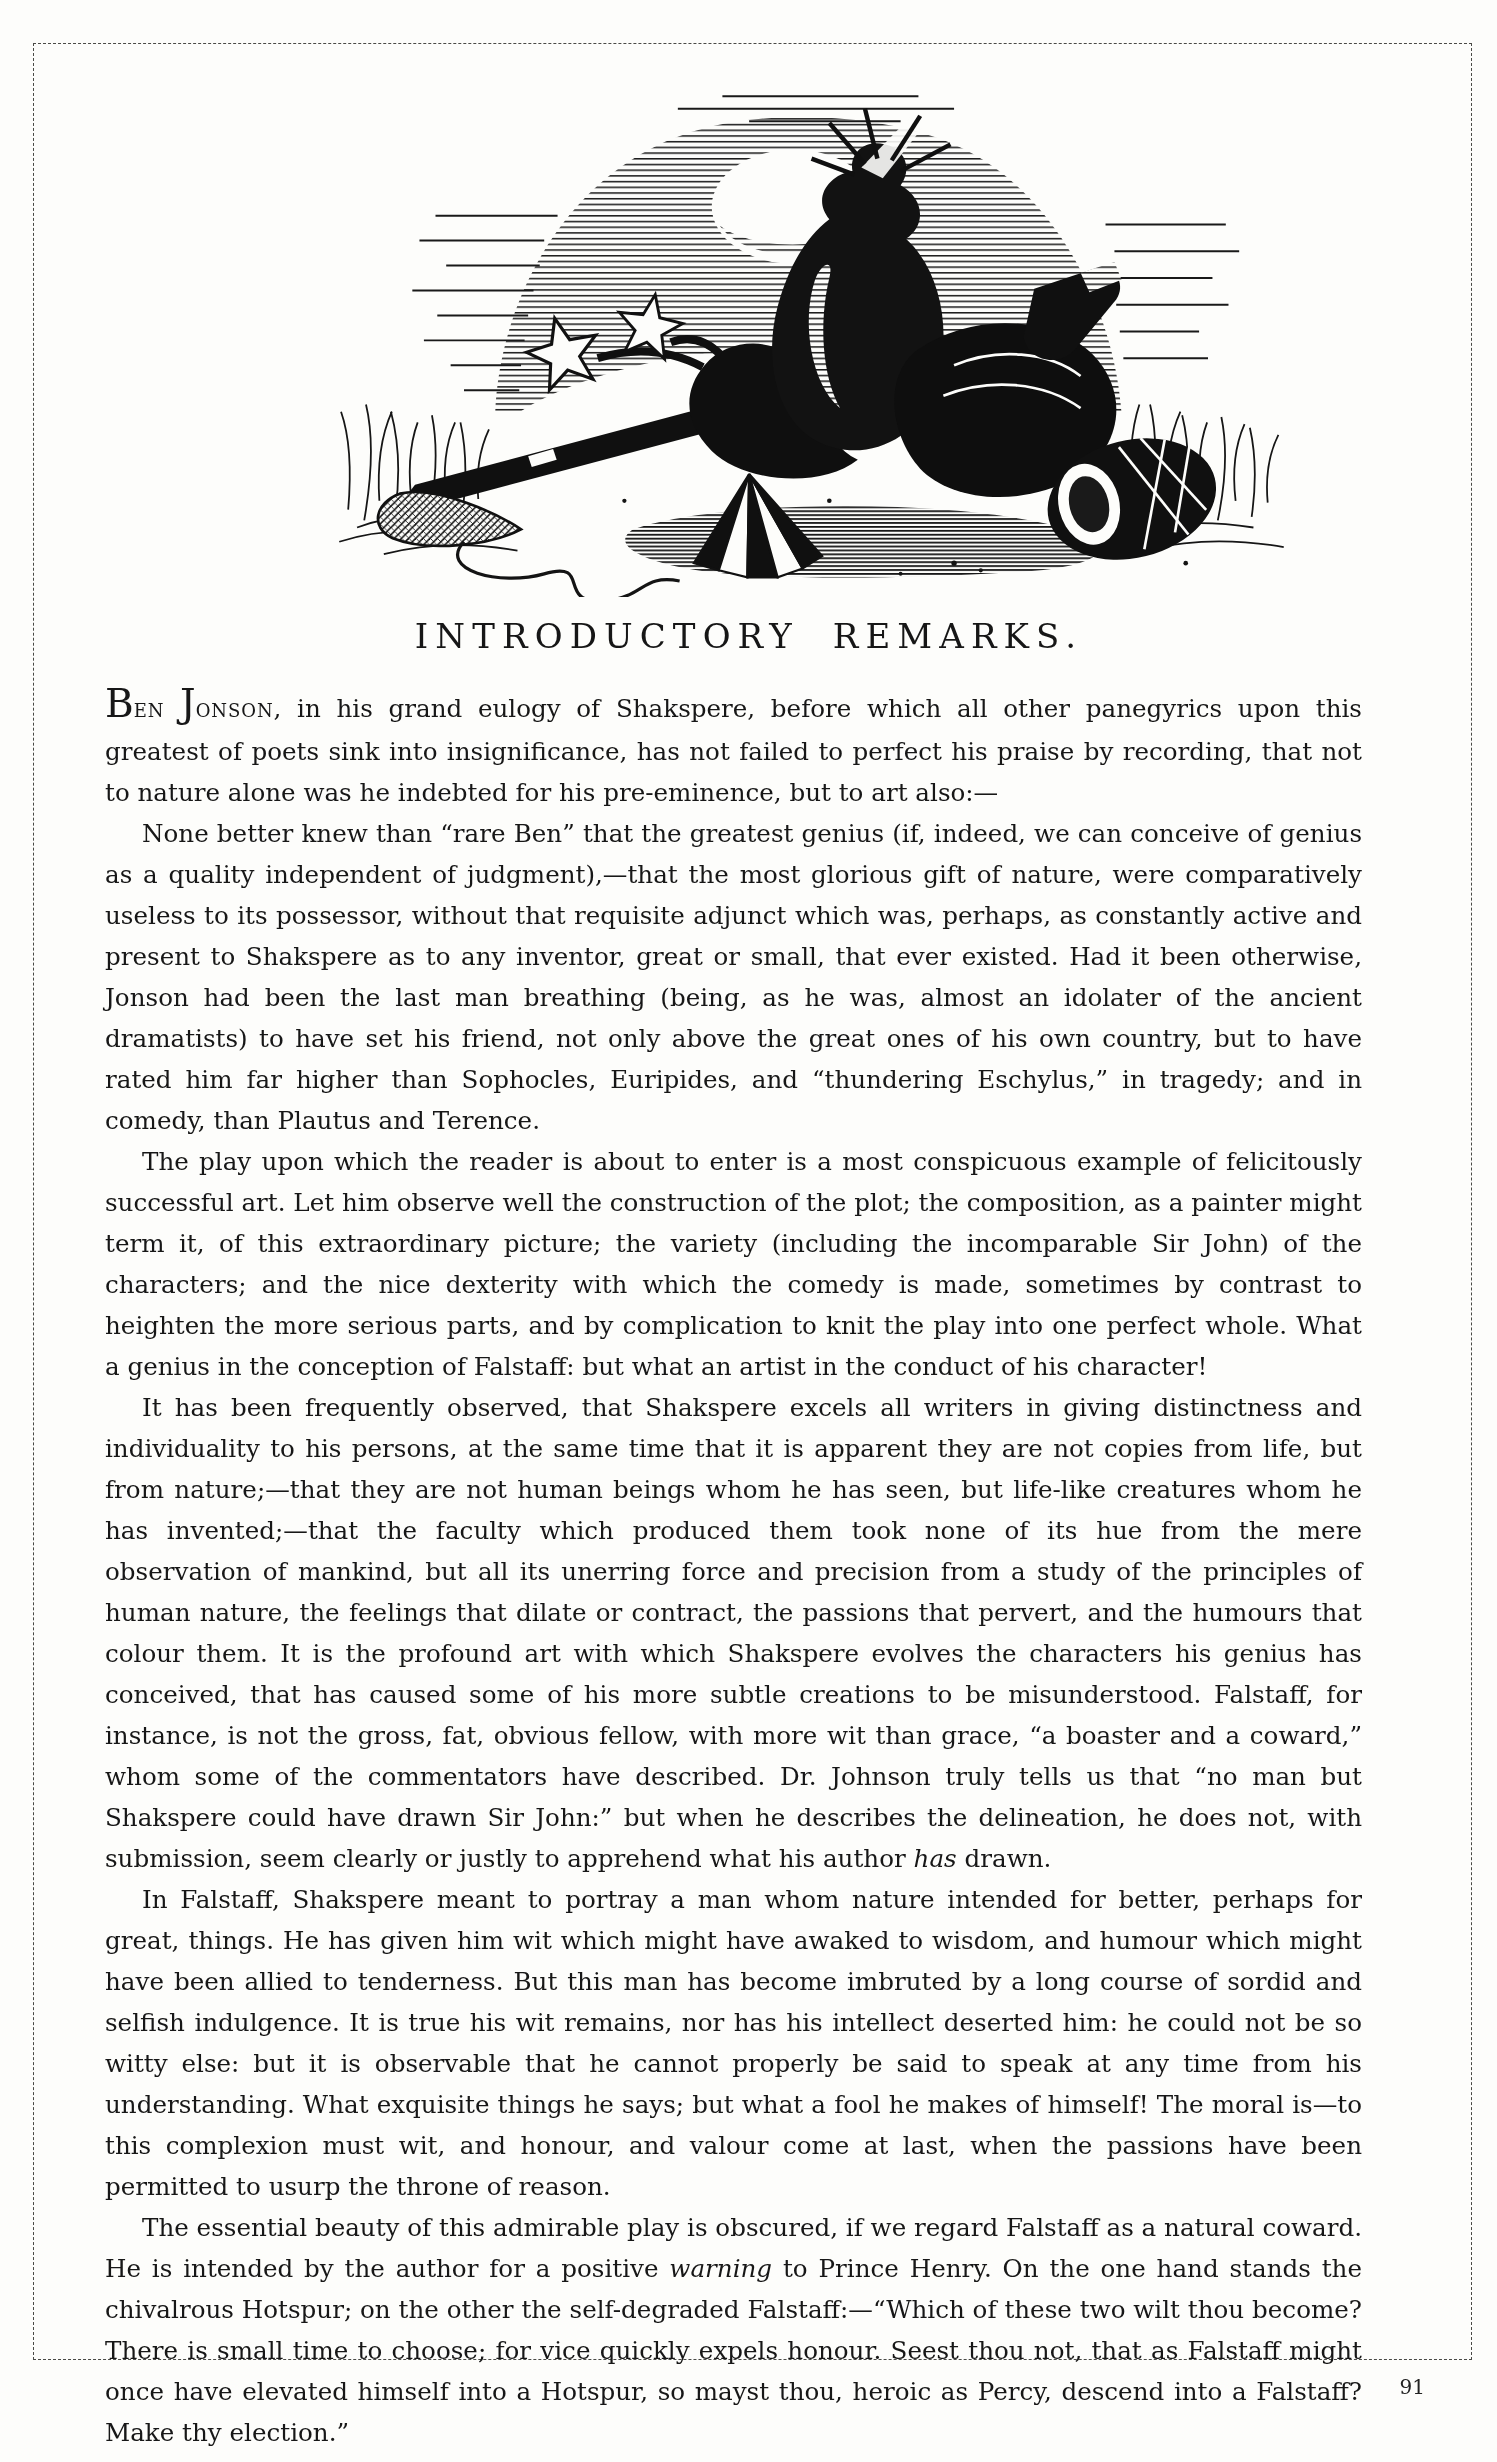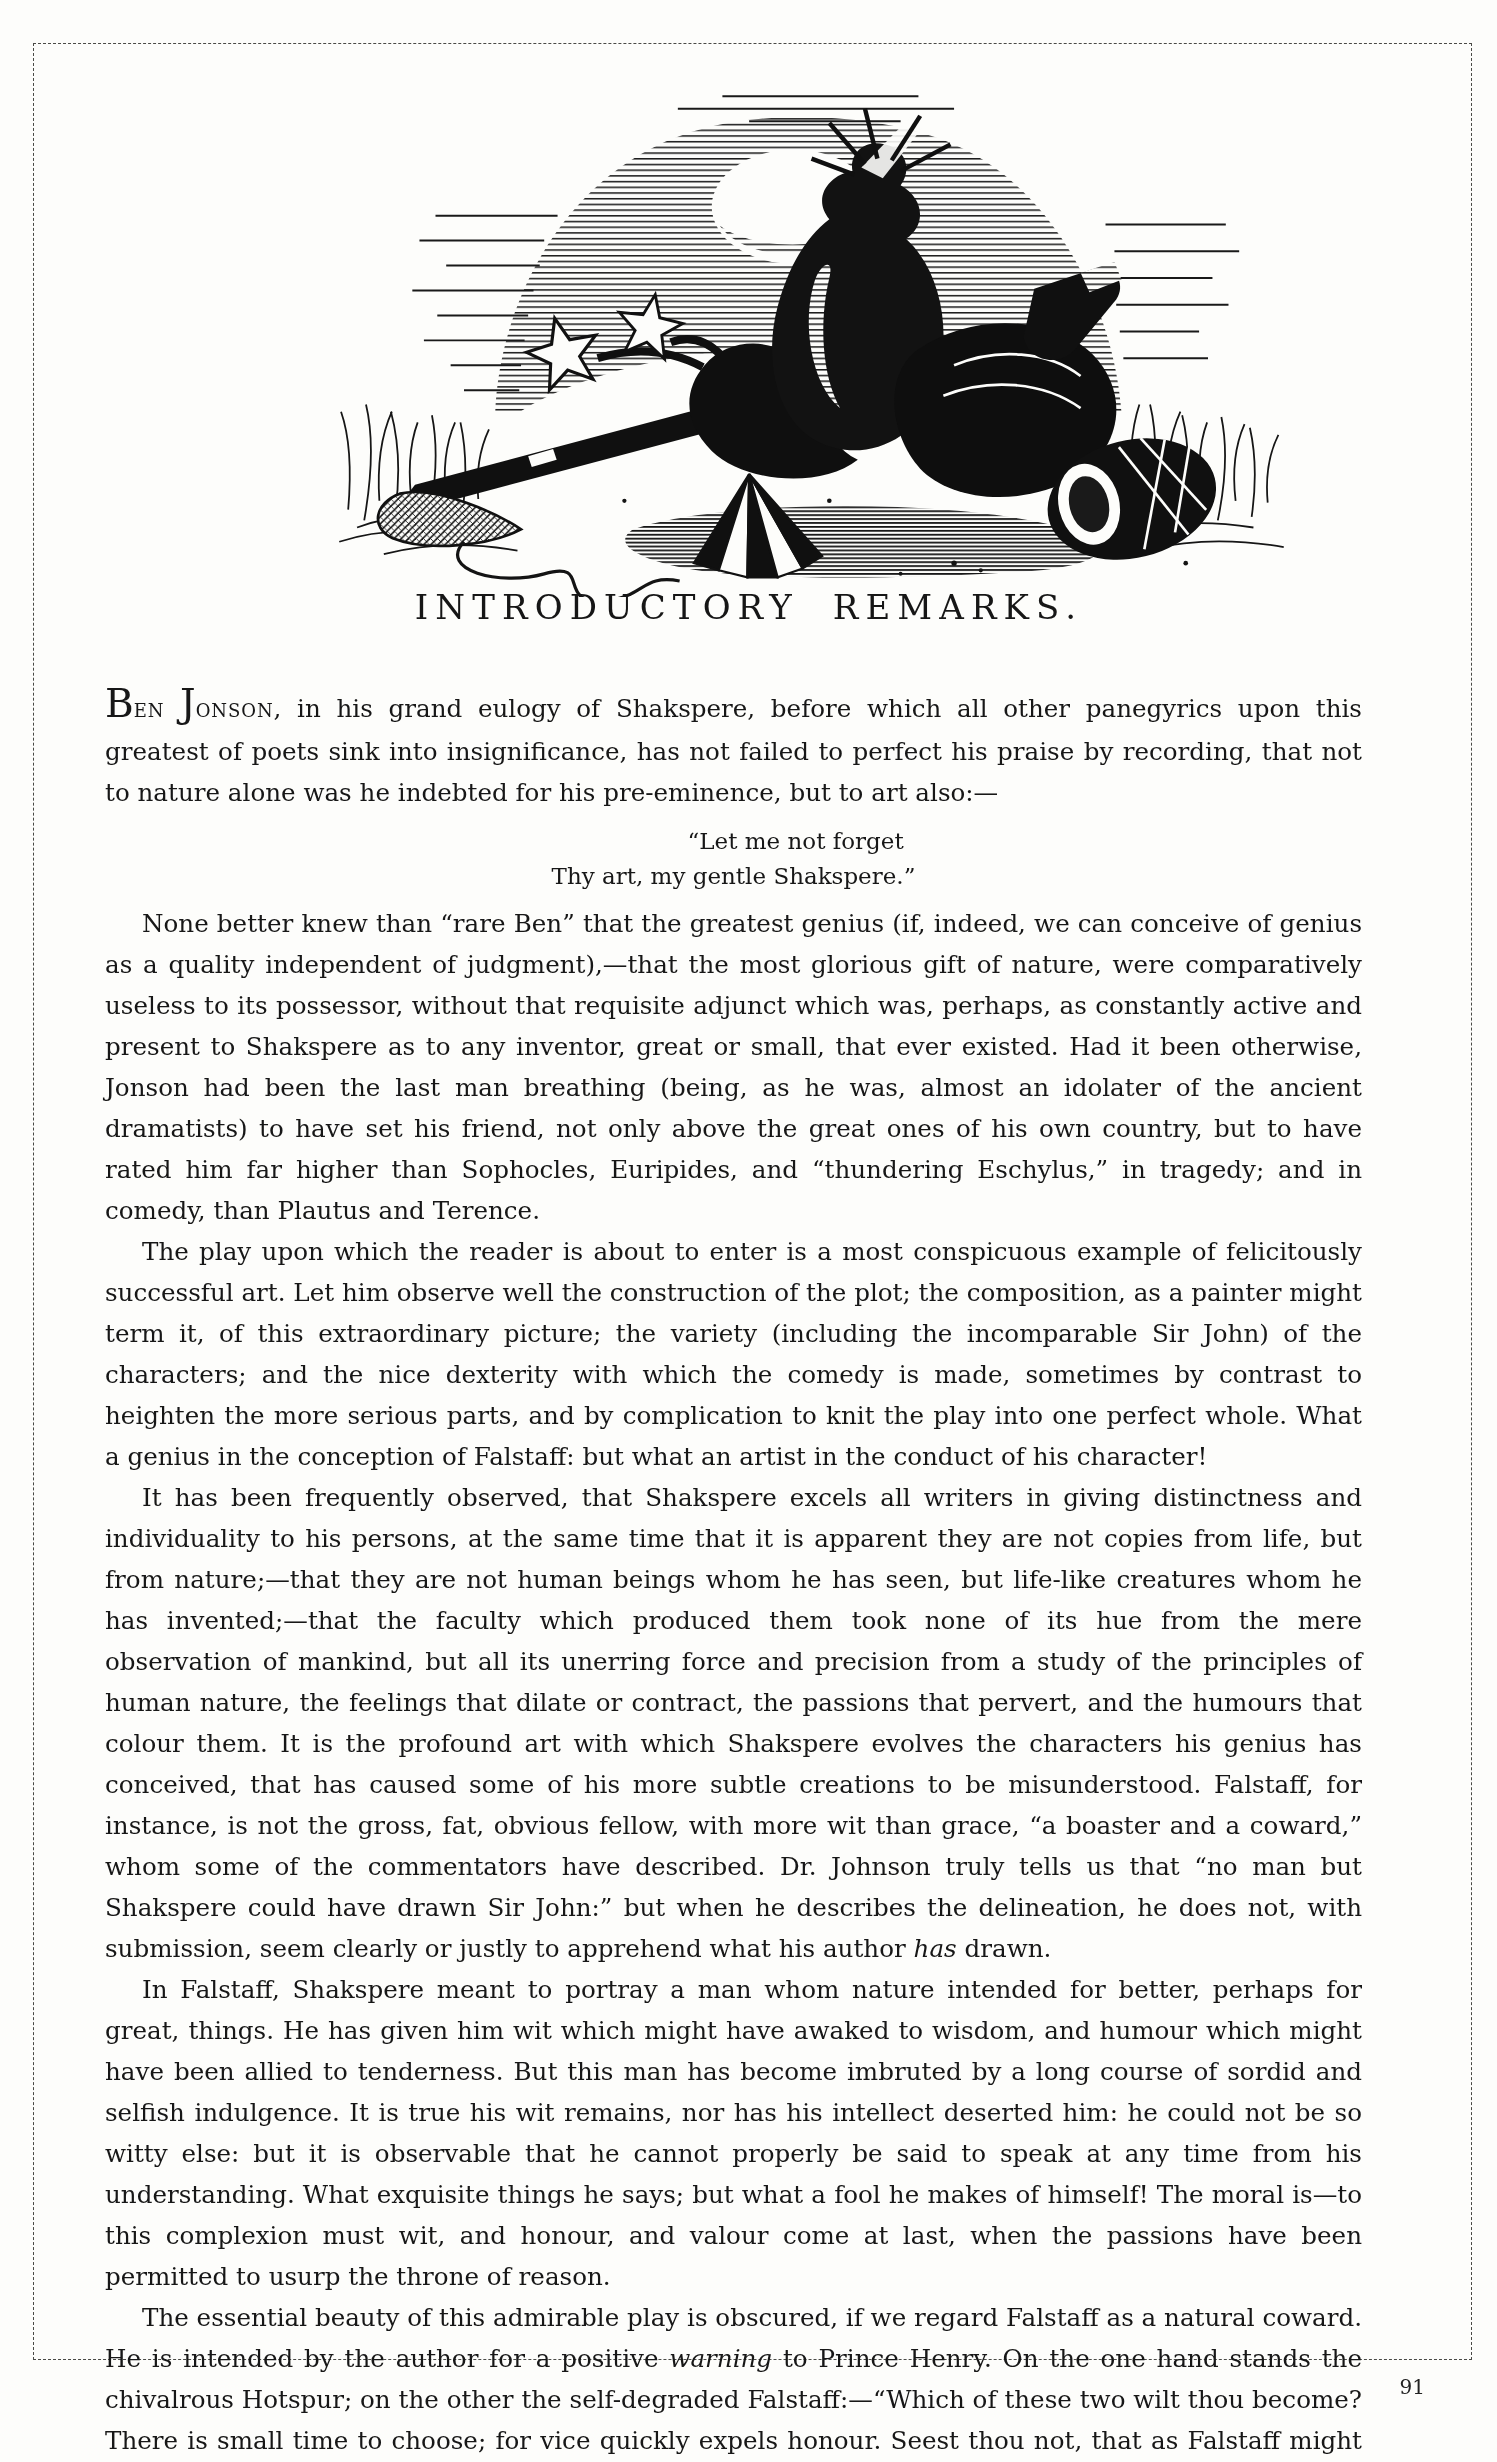--- a/index.html
+++ b/index.html
@@ -18,21 +18,21 @@
     border:0.9px dashed #4a4a46;
     pointer-events:none;
   }
   .illustration {
     position:absolute;
     left:330px; top:82px;
     width:963px; height:515px;
   }
   .page-title {
     position:absolute;
-    top:587px; left:0; width:1498px;
+    top:616px; left:0; width:1498px;
     text-align:center;
     font-size:34px;
     letter-spacing:7.1px;
     word-spacing:16px;
     color:#161616;
   }
   .textcol {
     position:absolute;
     left:105px; top:688px;
     width:1257px;
@@ -204,24 +204,20 @@
         <circle cx="560" cy="470" r="2.6"></circle>
     </g>
   </g>
 </svg>
 
 <div class="page-title">INTRODUCTORY REMARKS.</div>
 
 <div class="textcol">
   <p class="noindent"><span class="lead-cap">B</span><span class="lead-sc">EN</span>&nbsp;<span class="lead-cap">J</span><span class="lead-sc">ONSON</span><span>, in his grand eulogy of Shakspere, before which all other panegyrics upon this greatest of poets sink into insignificance, has not failed to perfect his praise by recording, that not to nature alone was he indebted for his pre-eminence, but to art also:—</span></p>
 
-  <div class="quote">
-    <div class="q1">“Let me not forget</div>
-    <div class="q2">Thy art, my gentle Shakspere.”</div>
-  </div>
 
   <p>None better knew than “rare Ben” that the greatest genius (if, indeed, we can conceive of genius as a quality independent of judgment),—that the most glorious gift of nature, were comparatively useless to its possessor, without that requisite adjunct which was, perhaps, as constantly active and present to Shakspere as to any inventor, great or small, that ever existed.  Had it been otherwise, Jonson had been the last man breathing (being, as he was, almost an idolater of the ancient dramatists) to have set his friend, not only above the great ones of his own country, but to have rated him far higher than Sophocles, Euripides, and “thundering Eschylus,” in tragedy; and in comedy, than Plautus and Terence.</p>
   <p>The play upon which the reader is about to enter is a most conspicuous example of felicitously successful art.  Let him observe well the construction of the plot; the composition, as a painter might term it, of this extraordinary picture; the variety (including the incomparable Sir John) of the characters; and the nice dexterity with which the comedy is made, sometimes by contrast to heighten the more serious parts, and by complication to knit the play into one perfect whole.  What a genius in the conception of Falstaff: but what an artist in the conduct of his character!</p>
   <p><span>It has been frequently observed, that Shakspere excels all writers in giving distinctness and individuality to his persons, at the same time that it is apparent they are not copies from life, but from nature;—that they are not human beings whom he has seen, but life-like creatures whom he has invented;—that the faculty which produced them took none of its hue from the mere observation of mankind, but all its unerring force and precision from a study of the principles of human nature, the feelings that dilate or contract, the passions that pervert, and the humours that colour them.  It is the profound art with which Shakspere evolves the characters his genius has conceived, that has caused some of his more subtle creations to be misunderstood.  Falstaff, for instance, is not the gross, fat, obvious fellow, with more wit than grace, “a boaster and a coward,” whom some of the commentators have described.  Dr. Johnson truly tells us that “no man but Shakspere could have drawn Sir John:” but when he describes the delineation, he does not, with submission, seem clearly or justly to apprehend what his author </span><em>has</em><span> drawn.</span></p>
   <p>In Falstaff, Shakspere meant to portray a man whom nature intended for better, perhaps for great, things.  He has given him wit which might have awaked to wisdom, and humour which might have been allied to tenderness.  But this man has become imbruted by a long course of sordid and selfish indulgence.  It is true his wit remains, nor has his intellect deserted him: he could not be so witty else: but it is observable that he cannot properly be said to speak at any time from his understanding.  What exquisite things he says; but what a fool he makes of himself!  The moral is—to this complexion must wit, and honour, and valour come at last, when the passions have been permitted to usurp the throne of reason.</p>
   <p><span>The essential beauty of this admirable play is obscured, if we regard Falstaff as a natural coward. He is intended by the author for a positive </span><em>warning</em><span> to Prince Henry.  On the one hand stands the chivalrous Hotspur; on the other the self-degraded Falstaff:—“Which of these two wilt thou become? There is small time to choose; for vice quickly expels honour.  Seest thou not, that as Falstaff might once have elevated himself into a Hotspur, so mayst thou, heroic as Percy, descend into a Falstaff?  Make thy election.”</span></p>
 </div>
 
 <div class="page-number">91</div>
 

